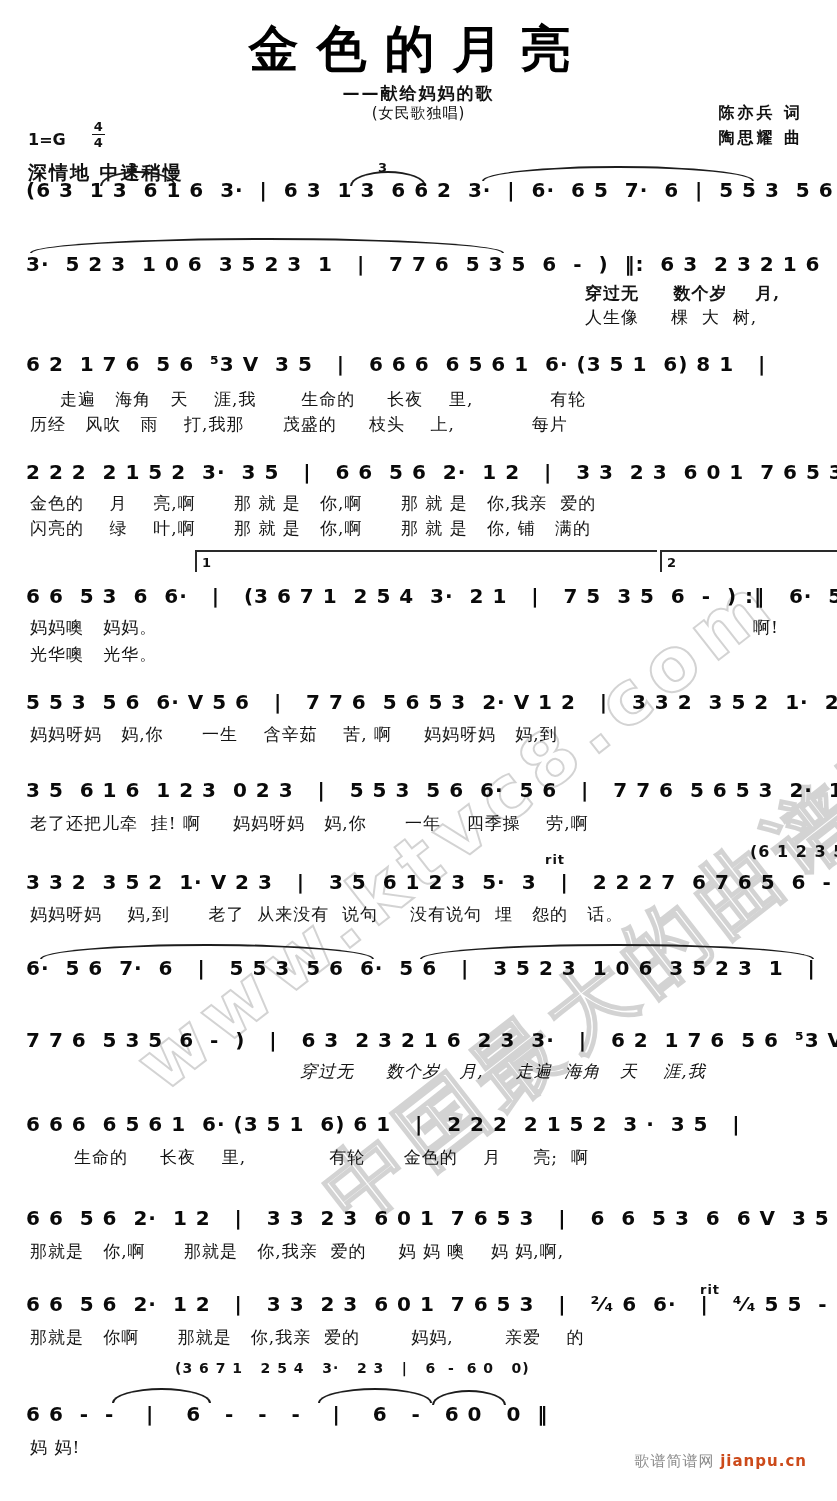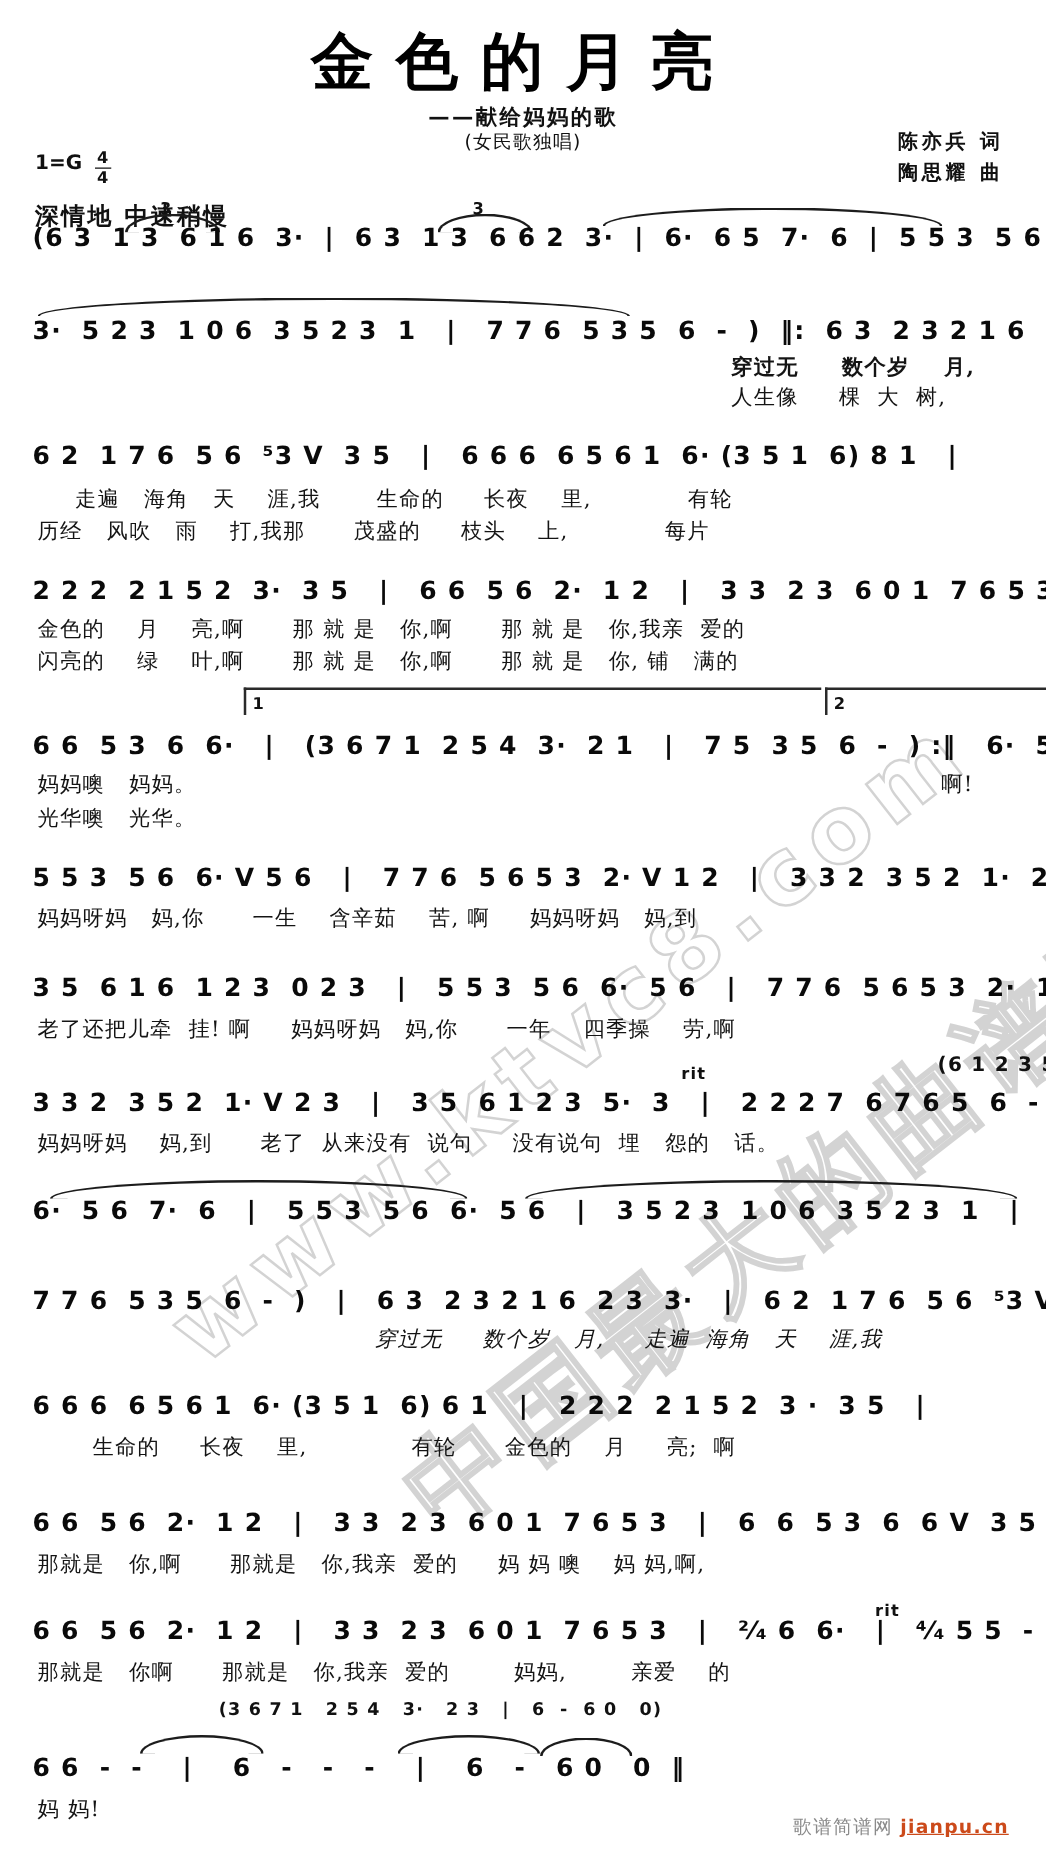--- a/index.html
+++ b/index.html
@@ -12,21 +12,21 @@
   .title{
     left:0;top:16px;width:100%;text-align:center;
     font-family:"DejaVu Serif",serif;font-weight:900;font-size:50px;
     letter-spacing:18px;color:#000;
   }
   .dedication{left:0;top:82px;width:100%;text-align:center;
     font-size:17px;font-weight:700;letter-spacing:2px;}
   .voice{left:0;top:104px;width:100%;text-align:center;
     font-size:15px;font-weight:400;letter-spacing:1px;}
   .credit{right:34px;font-size:16px;font-weight:700;letter-spacing:3px;text-align:left;}
-  .keyrow{left:28px;top:120px;font-size:16px;font-weight:700;display:flex;align-items:flex-start;gap:10px;}
+  .keyrow{left:28px;top:120px;font-size:16px;font-weight:700;display:flex;align-items:flex-end;gap:26px;}
   .frac{display:inline-flex;flex-direction:column;align-items:center;line-height:1;font-size:13px;font-weight:700;}
   .frac .num{border-bottom:1.5px solid #111;padding:0 2px 1px;}
   .frac .den{padding-top:1px;}
   .tempo{left:28px;top:160px;font-size:19px;font-weight:700;letter-spacing:2px;}
   .notes{
     left:26px;font-size:20px;font-weight:700;letter-spacing:1px;
     white-space:pre;color:#0a0a0a;
   }
   .small-notes{font-size:14px;font-weight:700;letter-spacing:1px;white-space:pre;}
   .lyrics{
@@ -40,21 +40,21 @@
   }
   .volta{border-top:2px solid #2a2a2a;border-left:2px solid #2a2a2a;height:20px;}
   .volta .volta-label{font-size:13px;font-weight:700;padding:1px 0 0 5px;display:inline-block;}
   .watermark{
     font-size:74px;font-weight:700;letter-spacing:10px;white-space:pre;
     color:transparent;-webkit-text-stroke:2px rgba(120,120,120,0.33);
     transform:rotate(-38deg);transform-origin:left top;pointer-events:none;
   }
   .footer{right:30px;top:1452px;font-size:15px;letter-spacing:1px;}
   .footer .site{color:#8a8a8a;}
-  .footer .domain{color:#cc4a1a;font-weight:700;text-decoration:underline;}
+  .footer .domain{color:#cc4a1a;font-weight:700;}
 </style>
 </head>
 <body>
 
 <div class="abs watermark" style="left:120px;top:1040px;">www.ktvc8.com</div>
 <div class="abs watermark" style="left:300px;top:1160px;font-size:84px;">中国最大的曲谱网</div>
 
 <div class="abs title">金色的月亮</div>
 <div class="abs dedication">——献给妈妈的歌</div>
 <div class="abs voice">(女民歌独唱)</div>

